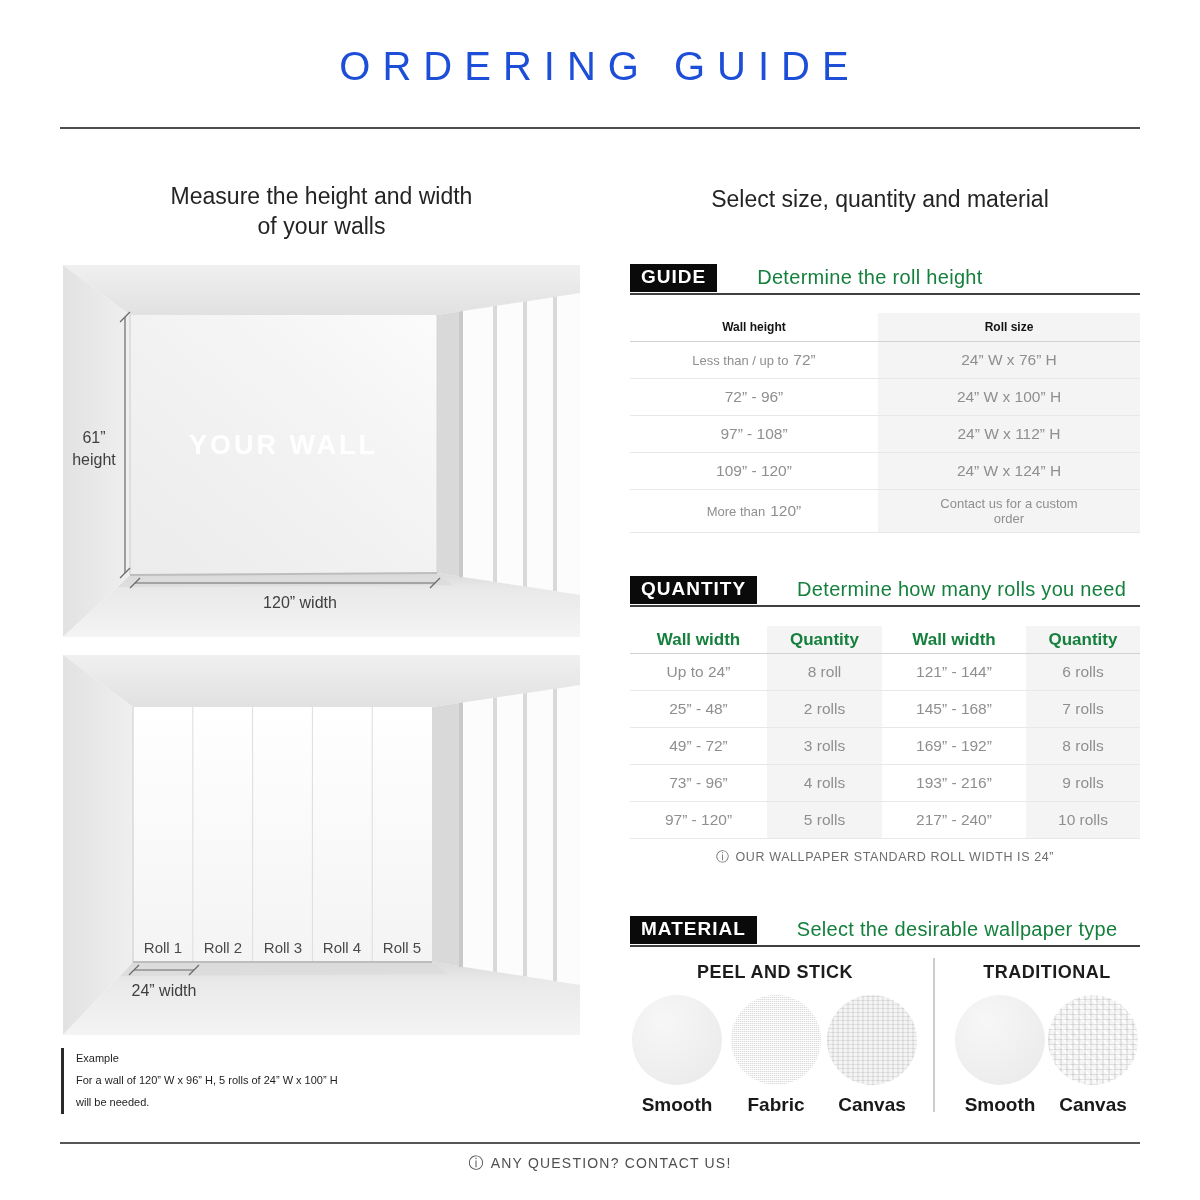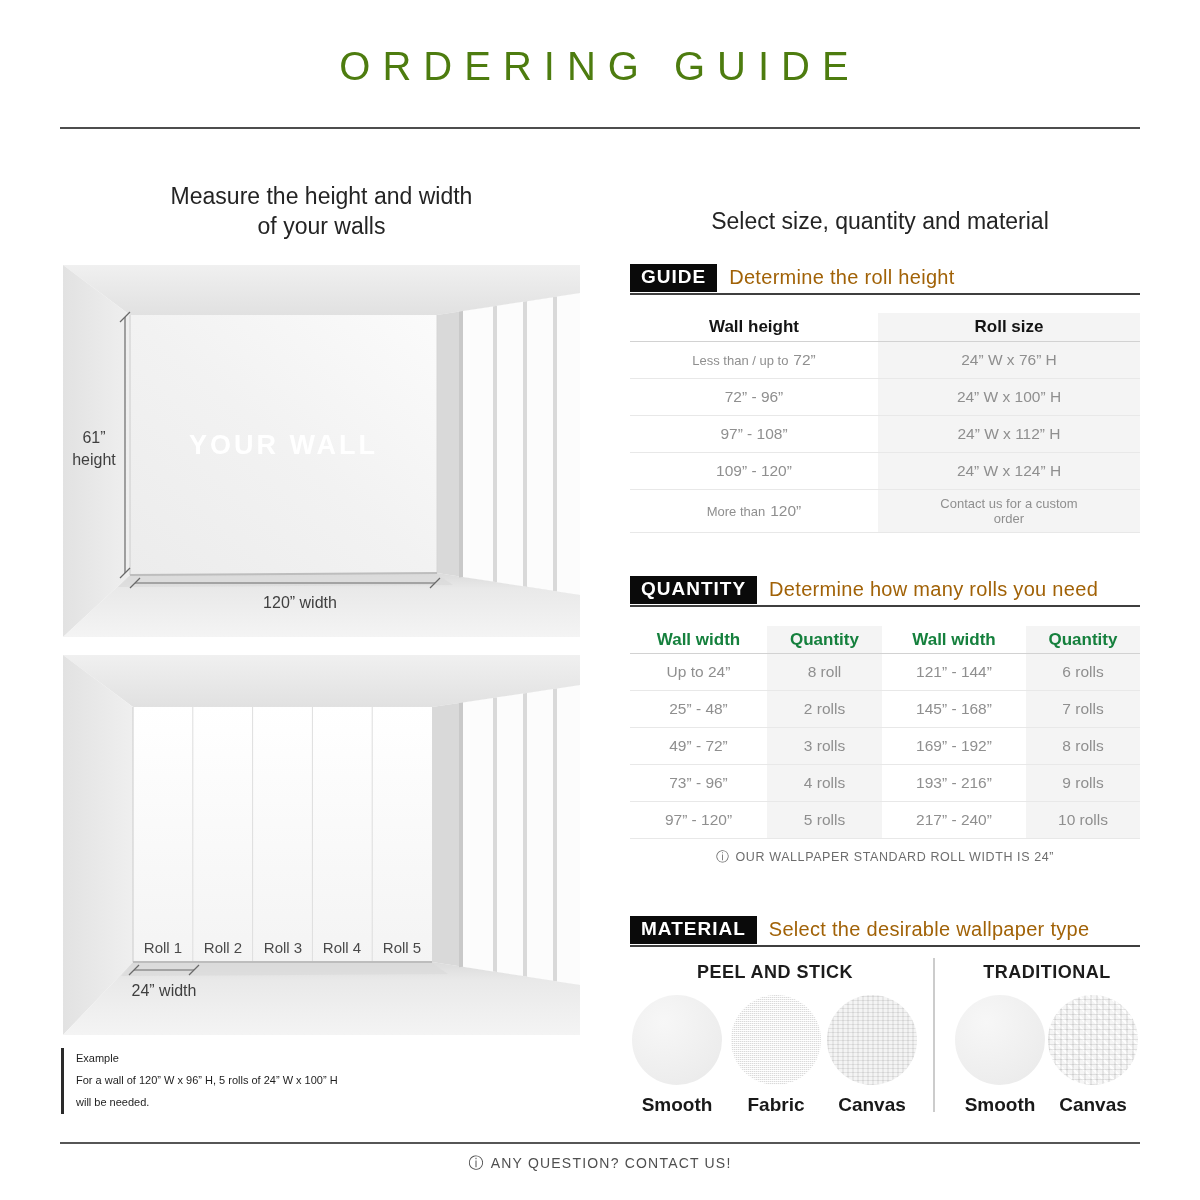--- a/index.html
+++ b/index.html
@@ -1,32 +1,32 @@
 <!DOCTYPE html>
 <html><head>
 <meta charset="utf-8">
 <style>
   html,body{margin:0;padding:0;background:#ffffff;}
   .canvas{position:relative;width:1200px;height:1200px;background:#ffffff;
           font-family:"Liberation Sans",sans-serif;overflow:hidden;color:#222;}
 
   
   .page-title{position:absolute;top:44px;left:0;width:100%;text-align:center;
-              font-size:40px;font-weight:500;letter-spacing:12px;color:#4d7c0f;}
+              font-size:40px;font-weight:500;letter-spacing:12px;color:#1d4ed8;}
   .rule-top{position:absolute;top:127px;left:60px;width:1080px;border-top:2px solid #4d4d4d;}
   .rule-bottom{position:absolute;top:1142px;left:60px;width:1080px;border-top:2px solid #565656;}
   .footer-note{position:absolute;top:1154px;left:0;width:100%;text-align:center;
                font-size:14px;letter-spacing:1.2px;color:#4f4f4f;font-weight:500;}
   .info-glyph{font-size:15px;margin-right:6px;color:#4f4f4f;}
 
   
   .left-heading{position:absolute;top:181px;left:63px;width:517px;text-align:center;
                 font-size:23px;line-height:30px;color:#242424;font-weight:500;}
   .right-heading{position:absolute;top:186px;left:620px;width:520px;text-align:center;
-                 font-size:23px;color:#242424;font-weight:500;margin-top:22px;}
+                 font-size:23px;color:#242424;font-weight:500;}
 
   
   .room{position:absolute;left:63px;width:517px;}
   .room1{top:265px;height:372px;}
   .room2{top:655px;height:380px;}
   .room svg{position:absolute;left:0;top:0;}
   .your-wall{position:absolute;left:67px;top:50px;width:307px;height:260px;
              display:flex;align-items:center;justify-content:center;
              color:#ffffff;font-size:27px;font-weight:700;letter-spacing:3px;}
   .dim-label{position:absolute;font-size:16px;color:#3f3f3f;text-align:center;line-height:22px;}
@@ -40,28 +40,28 @@
   .example-block{position:absolute;left:61px;top:1048px;border-left:3px solid #2a2a2a;
                  padding-left:12px;font-size:11px;line-height:21px;color:#1e1e1e;}
   .example-block p{margin:0 0 1px 0;}
 
   
   .section-header{position:absolute;left:630px;width:510px;height:29px;
                   border-bottom:2px solid #3f3f3f;display:flex;align-items:flex-start;gap:12px;}
   .size-header{top:264px;} .quantity-header{top:576px;} .material-header{top:916px;}
   .badge{background:#0a0a0a;color:#ffffff;font-size:19px;font-weight:700;
          letter-spacing:1px;padding:3px 11px 4px;line-height:1.1;}
-  .section-subtitle{font-size:20px;color:#a16207;padding-top:2px;letter-spacing:.3px;}
+  .section-subtitle{font-size:20px;color:#15803d;padding-top:2px;letter-spacing:.3px;margin-left:28px;}
 
   
   .size-table{position:absolute;left:630px;top:313px;width:510px;font-size:15.5px;color:#8f8f8f;}
   .st-row{display:grid;grid-template-columns:248px 262px;}
   .st-row>div{display:flex;align-items:center;justify-content:center;height:36px;
               border-top:1px solid #e8e8e8;}
-  .st-header>div{height:28px;border-top:none;font-size:17px;font-weight:700;color:#141414;}
+  .st-header>div{height:28px;border-top:none;font-size:12px;font-weight:700;color:#141414;}
   .st-first>div{border-top-color:#d2d2d2;}
   .st-last>div{height:42px;border-bottom:1px solid #e8e8e8;}
   .shaded{background:#f4f4f4;}
   .sm{font-size:13px;margin-right:5px;}
   .sm:empty{display:none;}
   .contact-cell span{display:block;font-size:13px;line-height:15px;max-width:150px;text-align:center;}
 
   .qty-table{position:absolute;left:630px;top:626px;width:510px;font-size:15.5px;color:#8f8f8f;}
   .qt-row{display:grid;grid-template-columns:137px 115px 144px 114px;}
   .qt-row>div{display:flex;align-items:center;justify-content:center;height:36px;

